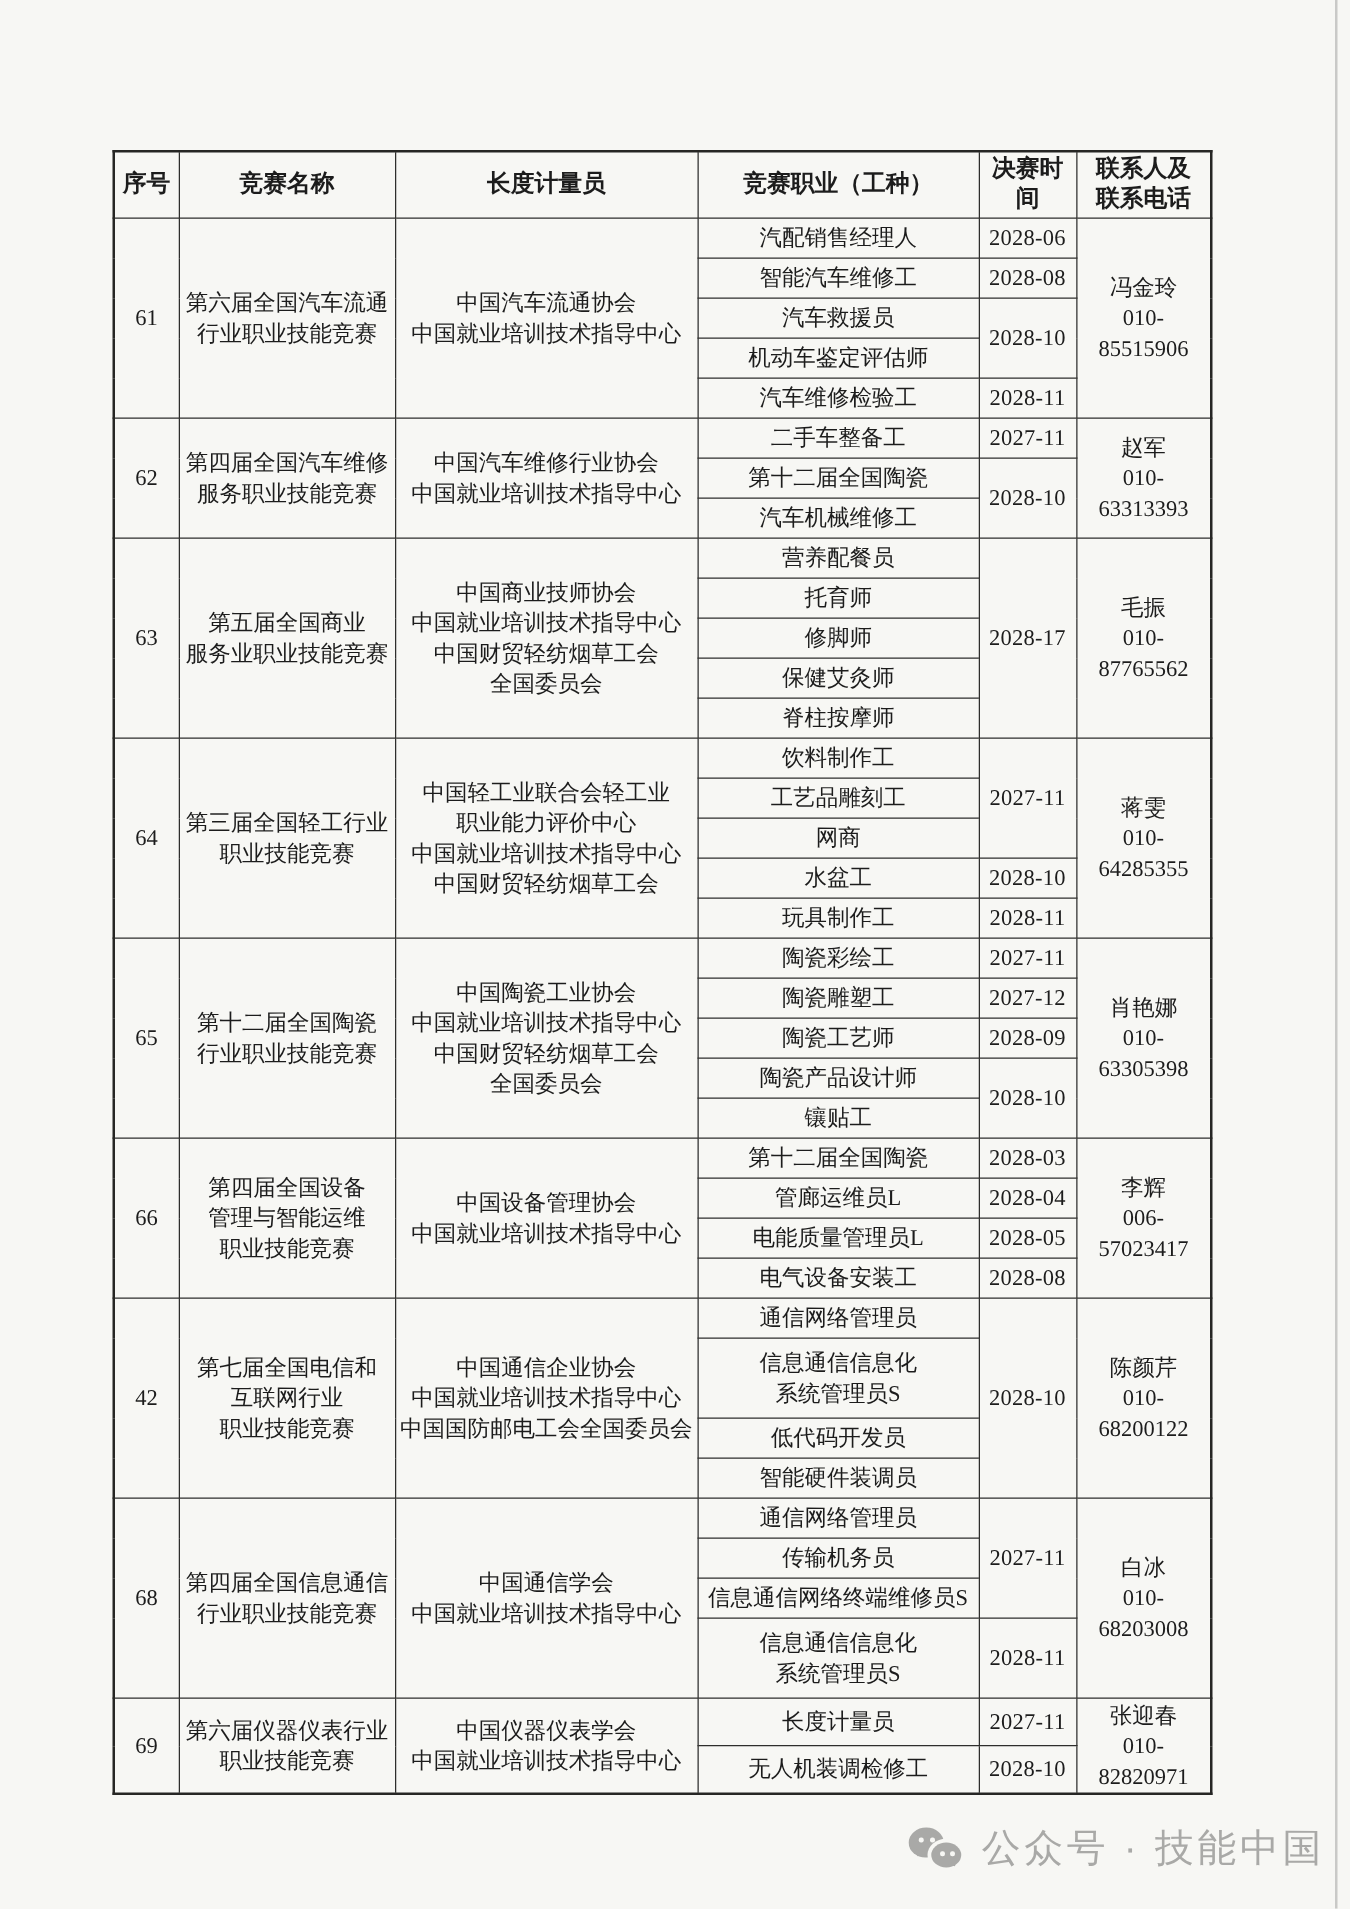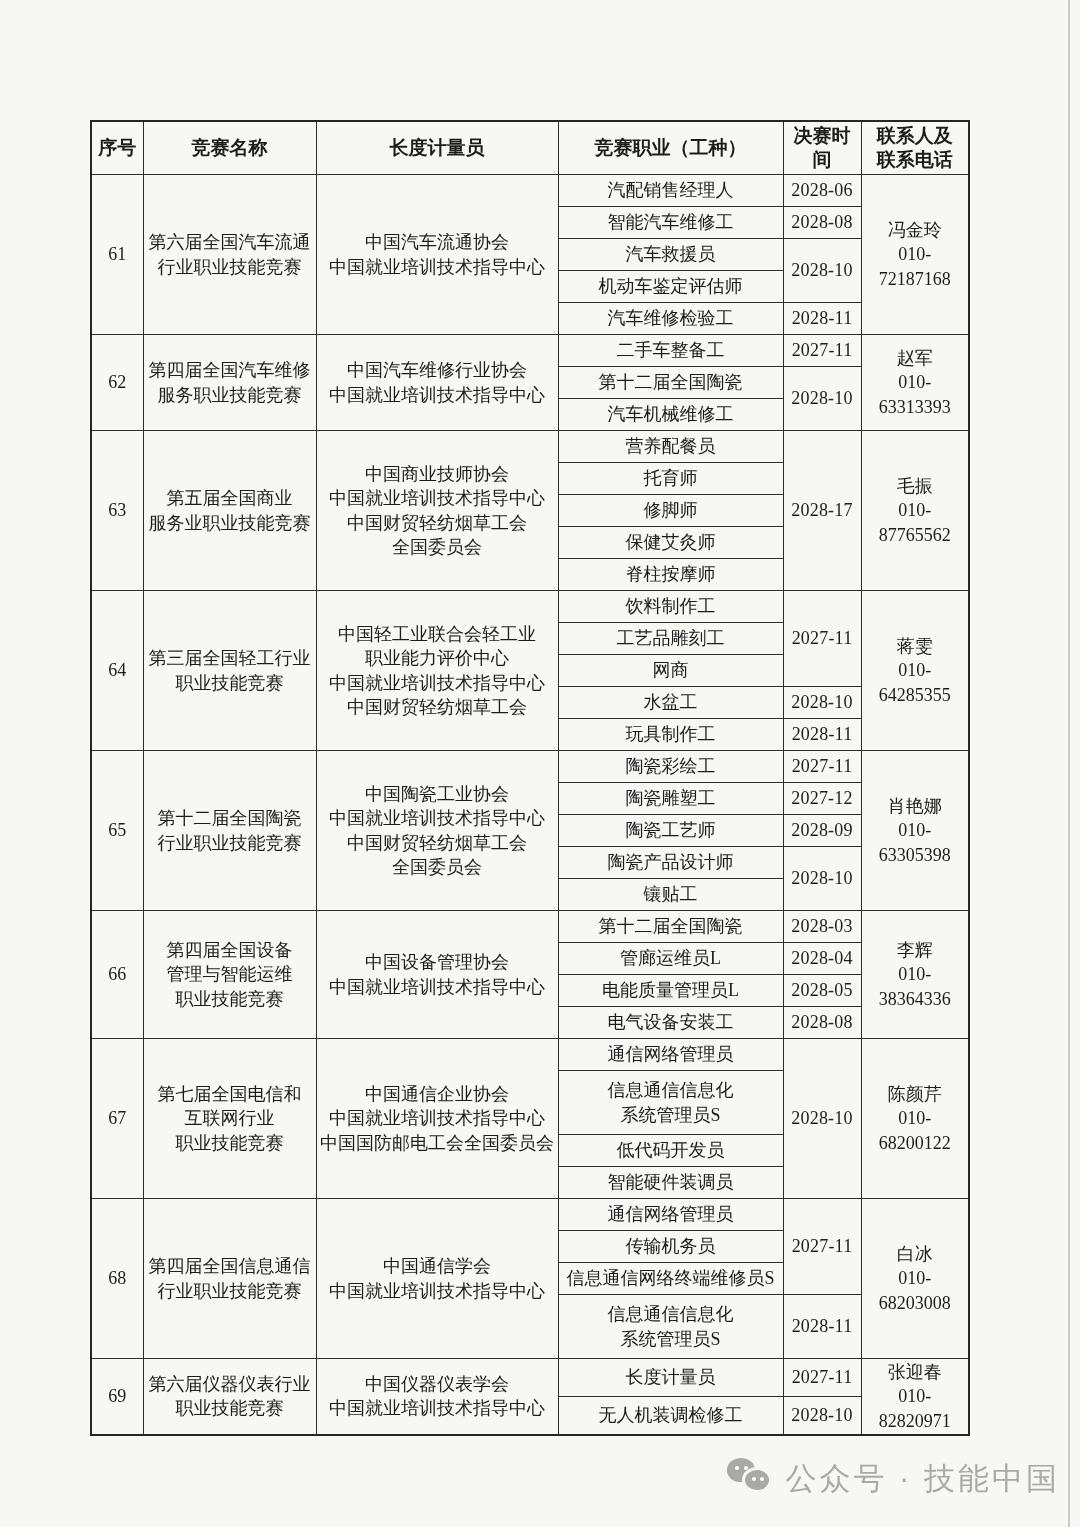--- a/index.html
+++ b/index.html
@@ -67,21 +67,21 @@
     opacity: 0.8;
   }
 
   .footer {
     position: absolute;
     left: 0;
     top: 1458px;
     width: 1060px;
     display: flex;
     justify-content: flex-end;
-    align-items: flex-start;
+    align-items: flex-end;
     gap: 14px;
     color: #a6a6a4;
   }
   .footer-label {
     font-family: "Liberation Sans", "DejaVu Sans", sans-serif;
     font-size: 31px;
     letter-spacing: 3px;
     color: #a9a9a7;
   }
   .wechat-icon {
@@ -171,21 +171,21 @@
     <tbody>
         <tr style="height: 32px;">
           <td class="cell-no" rowspan="5">61</td>
           <td class="cell-name" rowspan="5">第六届全国汽车流通
 行业职业技能竞赛</td>
           <td class="cell-org" rowspan="5">中国汽车流通协会
 中国就业培训技术指导中心</td>
           <td class="cell-occ">汽配销售经理人</td>
           <td class="cell-date" rowspan="1">2028-06</td>
           <td class="cell-contact" rowspan="5">冯金玲
-010-72187168</td>
+010-85515906</td>
         </tr>
         <tr style="height: 32px;">
           <td class="cell-occ">智能汽车维修工</td>
           <td class="cell-date" rowspan="1">2028-08</td>
         </tr>
         <tr style="height: 32px;">
           <td class="cell-occ">汽车救援员</td>
           <td class="cell-date" rowspan="2">2028-10</td>
         </tr>
         <tr style="height: 32px;">
@@ -296,36 +296,36 @@
         <tr style="height: 32px;">
           <td class="cell-no" rowspan="4">66</td>
           <td class="cell-name" rowspan="4">第四届全国设备
 管理与智能运维
 职业技能竞赛</td>
           <td class="cell-org" rowspan="4">中国设备管理协会
 中国就业培训技术指导中心</td>
           <td class="cell-occ">第十二届全国陶瓷</td>
           <td class="cell-date" rowspan="1">2028-03</td>
           <td class="cell-contact" rowspan="4">李辉
-010-38364336</td>
+006-57023417</td>
         </tr>
         <tr style="height: 32px;">
           <td class="cell-occ">管廊运维员L</td>
           <td class="cell-date" rowspan="1">2028-04</td>
         </tr>
         <tr style="height: 32px;">
           <td class="cell-occ">电能质量管理员L</td>
           <td class="cell-date" rowspan="1">2028-05</td>
         </tr>
         <tr style="height: 32px;">
           <td class="cell-occ">电气设备安装工</td>
           <td class="cell-date" rowspan="1">2028-08</td>
         </tr>
         <tr style="height: 32px;">
-          <td class="cell-no" rowspan="4">67</td>
+          <td class="cell-no" rowspan="4">42</td>
           <td class="cell-name" rowspan="4">第七届全国电信和
 互联网行业
 职业技能竞赛</td>
           <td class="cell-org" rowspan="4">中国通信企业协会
 中国就业培训技术指导中心
 中国国防邮电工会全国委员会</td>
           <td class="cell-occ">通信网络管理员</td>
           <td class="cell-date" rowspan="4">2028-10</td>
           <td class="cell-contact" rowspan="4">陈颜芹
 010-68200122</td>

